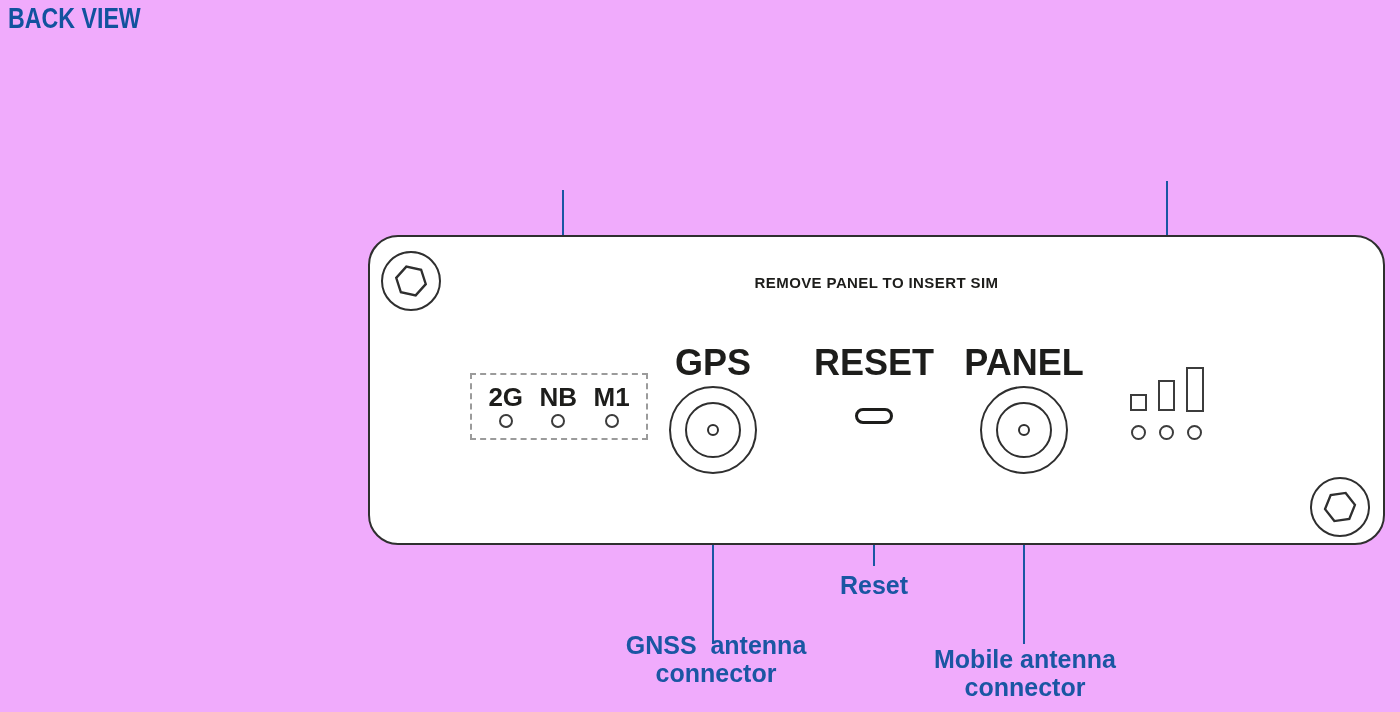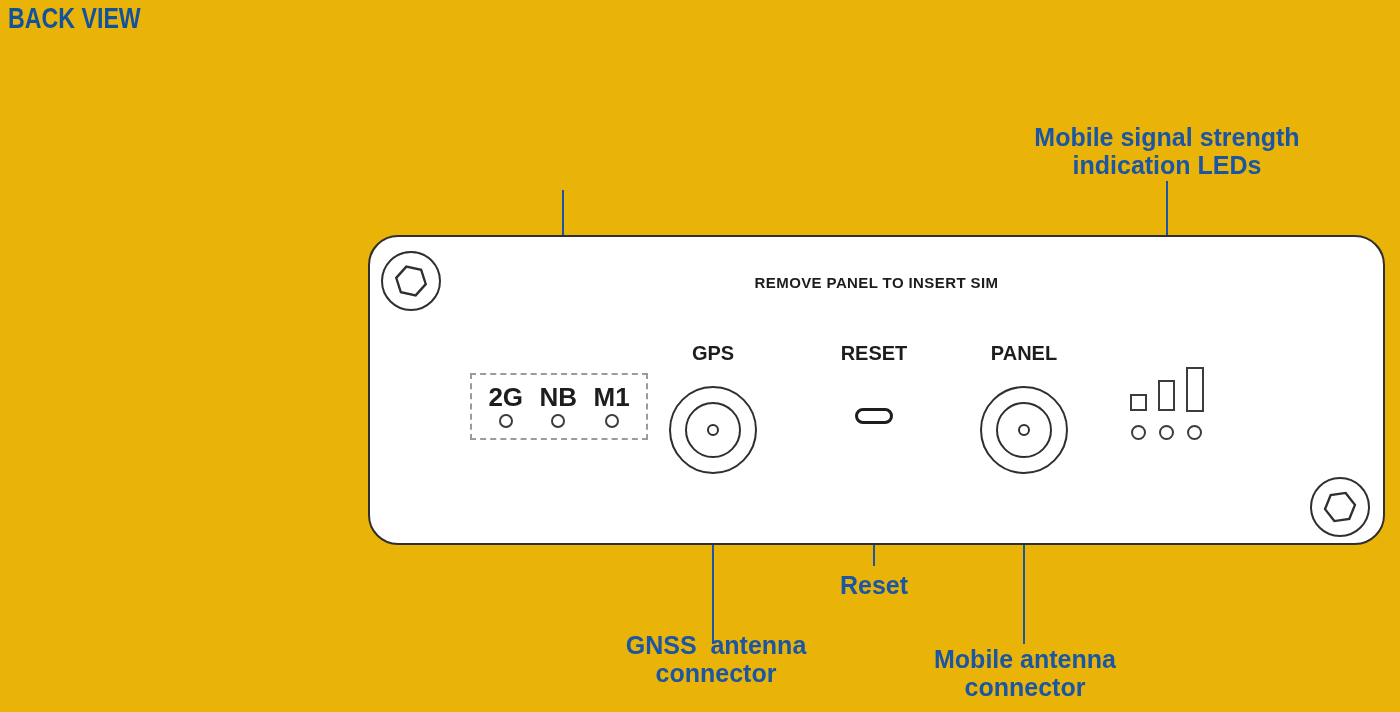--- a/index.html
+++ b/index.html
@@ -1,18 +1,18 @@
 <!DOCTYPE html>
 <html><head>
 <meta charset="utf-8">
 <style>
   * { margin:0; padding:0; box-sizing:border-box; }
   html,body { background:#ffffff; }
   .canvas {
-    position:relative; width:1400px; height:712px; background:#eab308;
+    position:relative; width:1400px; height:712px; background:#f0abfc;
     font-family:"Liberation Sans", sans-serif; overflow:hidden;
   }
 
   
   .page-title {
     position:absolute; left:8px; top:2px;
     font-size:29px; font-weight:700; color:#11529e;
     transform:scaleX(0.8); transform-origin:left top; white-space:nowrap;
   }
 
@@ -55,21 +55,21 @@
 
   
   .panel-text {
     position:absolute; left:368px; top:274px; width:1017px;
     text-align:center; font-size:15px; font-weight:700;
     color:#1d1d1b; letter-spacing:0.4px;
   }
 
   
   .port-label {
-    position:absolute; font-size:20px; font-weight:700;
+    position:absolute; font-size:36px; font-weight:700;
     color:#1d1d1b; text-align:center; white-space:nowrap;
   }
   .gps-label    { left:648px; top:342px; width:130px; }
   .reset-label  { left:794px; top:342px; width:160px; }
   .mobile-label { left:944px; top:342px; width:160px; }
 
   
   .led-box {
     position:absolute; left:470px; top:373px; width:178px; height:67px;
     border:2px dashed #9b9b9b;
@@ -109,24 +109,20 @@
   .sig-dot-2 { left:1159px; top:425px; }
   .sig-dot-3 { left:1187px; top:425px; }
 </style>
 </head>
 <body>
 
 <div class="canvas">
 
   <div class="page-title">BACK VIEW</div>
 
-  <div class="ann ann-signal">
-    <div class="ann-line">Mobile signal strength</div>
-    <div class="ann-line">indication LEDs</div>
-  </div>
 
   <div class="leader leader-network"></div>
   <div class="leader leader-signal"></div>
   <div class="leader leader-gnss"></div>
   <div class="leader leader-reset"></div>
   <div class="leader leader-mobile"></div>
 
   <div class="device"></div>
 
   <div class="screw screw-tl">

